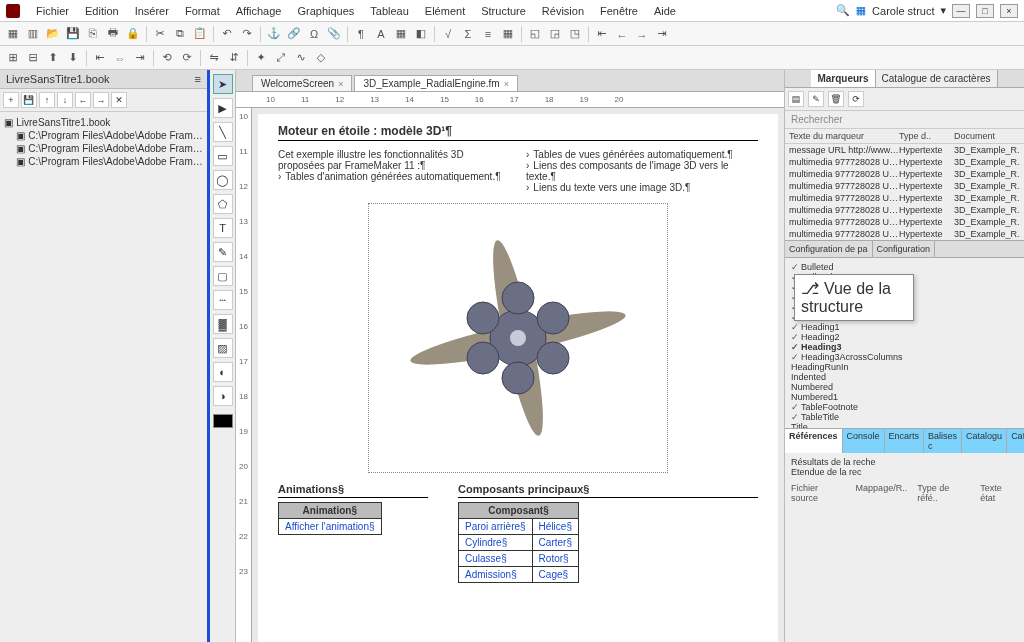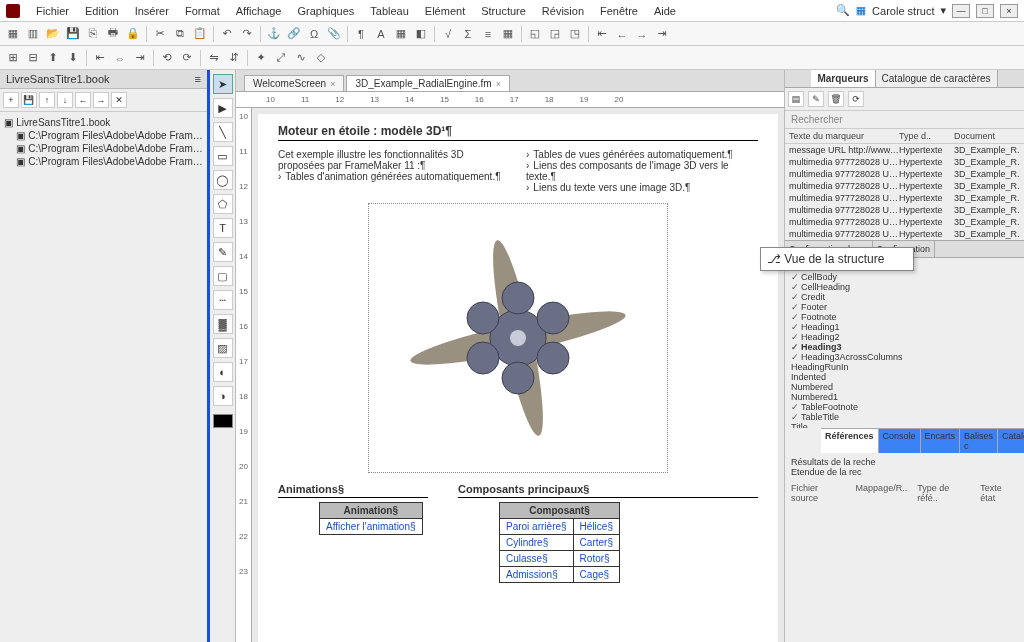--- a/index.html
+++ b/index.html
@@ -16,62 +16,62 @@
 .left-tab { background:#ddd; padding:3px 6px; font-size:11px; border-bottom:1px solid #bbb; display:flex; align-items:center; justify-content:space-between;}
 .left-tools { padding:3px; display:flex; gap:2px; border-bottom:1px solid #ccc;}
 .left-tools .tbtn{ width:16px; height:16px; border:1px solid #ccc; background:#fff; font-size:9px; display:flex;align-items:center;justify-content:center;}
 .tree { padding:4px; font-size:10px; overflow:hidden;}
 .tree-item { padding:1px 0 1px 12px; white-space:nowrap; overflow:hidden; text-overflow:ellipsis; }
 .tool-rail { width:26px; background:#eee; border-right:1px solid #bbb; display:flex; flex-direction:column; align-items:center; padding-top:4px; gap:4px; }
 .tool-rail .tl { width:20px; height:20px; border:1px solid #ccc; background:#fff; display:flex; align-items:center; justify-content:center; font-size:11px; }
 .tool-rail .tl.sel { background:#cde; border-color:#5a8; }
 .tool-rail .swatch { width:20px; height:14px; background:#000; border:1px solid #888; margin-top:4px;}
 .doc-area { flex:1; background:#e9e9e9; display:flex; flex-direction:column; min-width:0;}
-.doc-tabs { height:22px; background:#ddd; display:flex; align-items:flex-end; border-bottom:1px solid #aaa; padding-left:8px; gap:2px;}
+.doc-tabs { height:22px; background:#ddd; display:flex; align-items:flex-end; border-bottom:1px solid #aaa; padding-left:16px; gap:2px;}
 .doc-tab { background:#f5f5f5; border:1px solid #aaa; border-bottom:none; padding:2px 8px; font-size:10px; display:flex; align-items:center; gap:4px;}
 .doc-tab .x{font-size:9px;color:#888;}
 .ruler-h { height:16px; background:#fff; border-bottom:1px solid #aaa; font-size:8px; color:#666; display:flex; align-items:center; padding-left:30px; gap:26px; overflow:hidden;}
 .doc-body { flex:1; overflow:auto; background:#e9e9e9; display:flex; }
 .ruler-v { width:16px; background:#fff; border-right:1px solid #aaa; font-size:8px; color:#666; display:flex; flex-direction:column; align-items:center; padding-top:4px; gap:26px;}
 .page { background:#fff; margin:6px; padding:10px 20px; width:520px; min-height:560px; position:relative;}
 .page h3 { font-size:12px; font-weight:bold; border-bottom:1px solid #000; padding-bottom:2px; margin-bottom:8px;}
 .two-col { display:flex; gap:16px; font-size:10px; }
 .two-col ul { list-style:none; }
 .two-col li::before { content:"›"; margin-right:4px;}
 .img-frame { border:1px dotted #888; margin:10px auto; width:300px; height:270px; display:flex; align-items:center; justify-content:center; }
 .engine { width:260px; height:200px; position:relative; }
 .tables-row { display:flex; gap:30px; margin-top:8px;}
 .tbl-block h4{ font-size:11px; font-weight:bold; border-bottom:1px solid #000; padding-bottom:2px; margin-bottom:4px;}
-table { border-collapse:collapse; font-size:10px;margin-left:41px; }
+table { border-collapse:collapse; font-size:10px; }
 th,td { border:1px solid #333; padding:2px 6px; }
 th{ background:#bbb; }
 td a{ color:#1a4bcc; text-decoration:none;text-align:right; }
 .right-panel { width:240px; background:#eee; border-left:1px solid #bbb; display:flex; flex-direction:column; font-size:10px; overflow:hidden;}
 .rp-tabs { display:flex; background:#ddd; border-bottom:1px solid #aaa;justify-content:center;}
 .rp-tab { padding:3px 6px; border-right:1px solid #aaa; background:#eee;}
 .rp-tab.active{ background:#fff; font-weight:bold;}
 .rp-tools { padding:3px; display:flex; gap:4px; border-bottom:1px solid #ccc;}
 .rp-tools .tbtn{width:16px;height:16px;border:1px solid #ccc;background:#fff;font-size:9px;display:flex;align-items:center;justify-content:center;}
 .search-row{ padding:3px 6px; color:#888; border-bottom:1px solid #ccc;}
 .marker-head{ display:flex; padding:2px 4px; font-size:9px; color:#444; border-bottom:1px solid #ccc;}
 .marker-head span:nth-child(1){flex:2;} .marker-head span:nth-child(2){flex:1;} .marker-head span:nth-child(3){flex:1.2;}
 .marker-list{ max-height:96px; overflow:hidden;}
 .marker-row{ display:flex; padding:1px 4px; font-size:9px;}
 .marker-row span:nth-child(1){flex:2; white-space:nowrap; overflow:hidden; text-overflow:ellipsis;}
 .marker-row span:nth-child(2){flex:1;}
 .marker-row span:nth-child(3){flex:1.2; white-space:nowrap; overflow:hidden;}
 .rp-sec-tabs{ display:flex; background:#ddd; border-top:1px solid #aaa; border-bottom:1px solid #aaa;}
 .rp-sec-tabs .t{ padding:3px 4px; border-right:1px solid #aaa; font-size:9px;}
 .rp-sec-tabs .t.active{ background:#fff; font-weight:bold;}
-.float-panel{ position:absolute; right:110px; top:247px; width:154px; background:#fff; border:1px solid #888; box-shadow:2px 2px 4px rgba(0,0,0,.2); padding:4px 6px; font-size:12px; z-index:10;}
+.float-panel{ position:absolute; right:110px; top:274px; width:120px; background:#fff; border:1px solid #888; box-shadow:2px 2px 4px rgba(0,0,0,.2); padding:4px 6px; font-size:16px; z-index:10;}
 .para-list{ padding:4px 6px; font-size:9px; max-height:170px; overflow:hidden;}
 .para-list div::before{content:"✓ "; color:#555;}
 .para-list .nochk::before{content:"  ";}
 .para-list .sel{ font-weight:bold;}
-.bottom-tabs{ display:flex; background:#3b82f6; border-top:1px solid #aaa;margin-left:36px;}
+.bottom-tabs{ display:flex; background:#7dd3fc; border-top:1px solid #aaa;}
 .bottom-tabs .t{ padding:2px 4px; border-right:1px solid #aaa; font-size:9px;}
 .bottom-tabs .t.active{background:#fff; font-weight:bold;}
 .ref-body{ padding:4px 6px; font-size:9px; flex:1;}
 .ref-cols{ display:flex; gap:10px; margin-top:6px; font-size:9px; color:#555;}
 .win-btn{ width:18px; height:14px; border:1px solid #999; background:#eee; font-size:9px; display:flex; align-items:center; justify-content:center;}
 </style>
 </head>
 <body>
 
 <div class="menubar">

